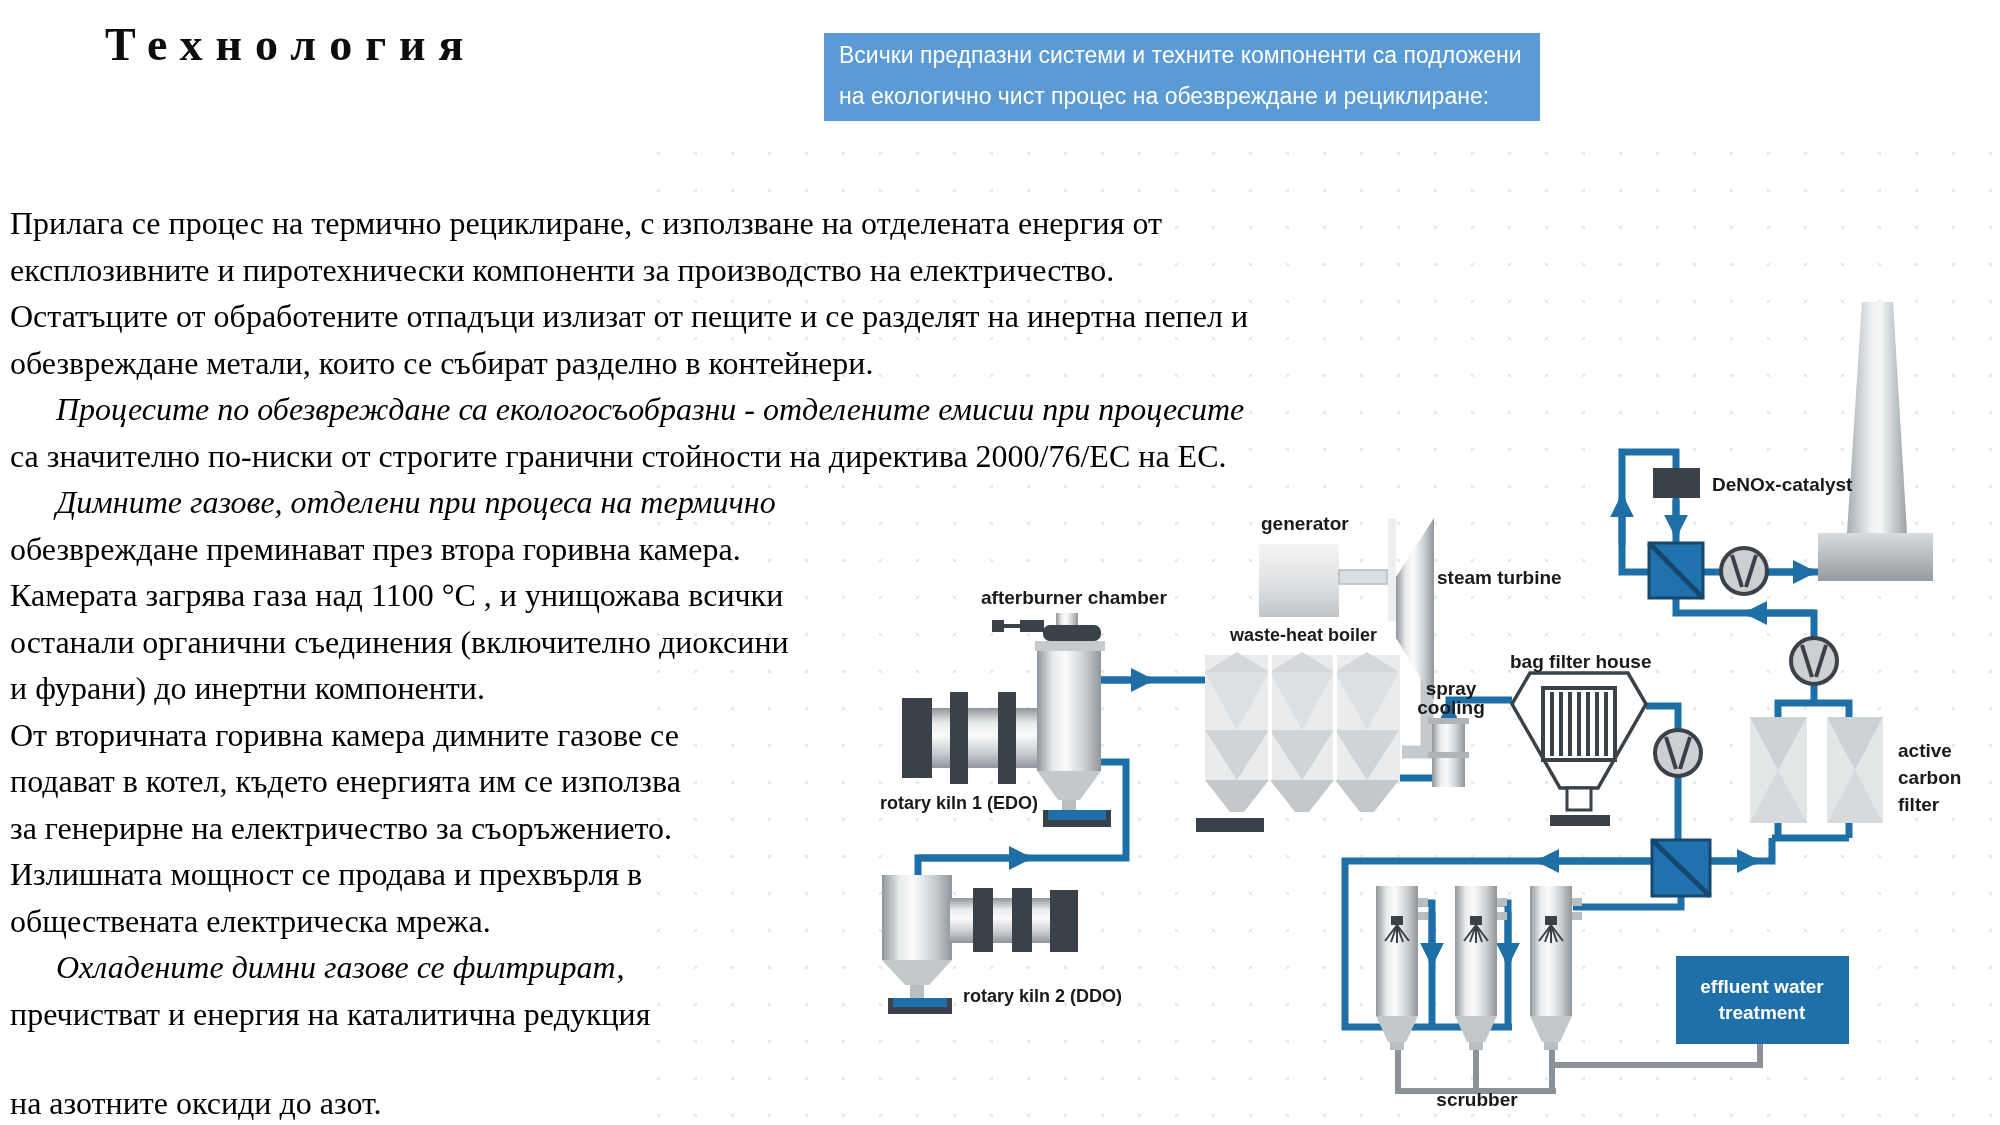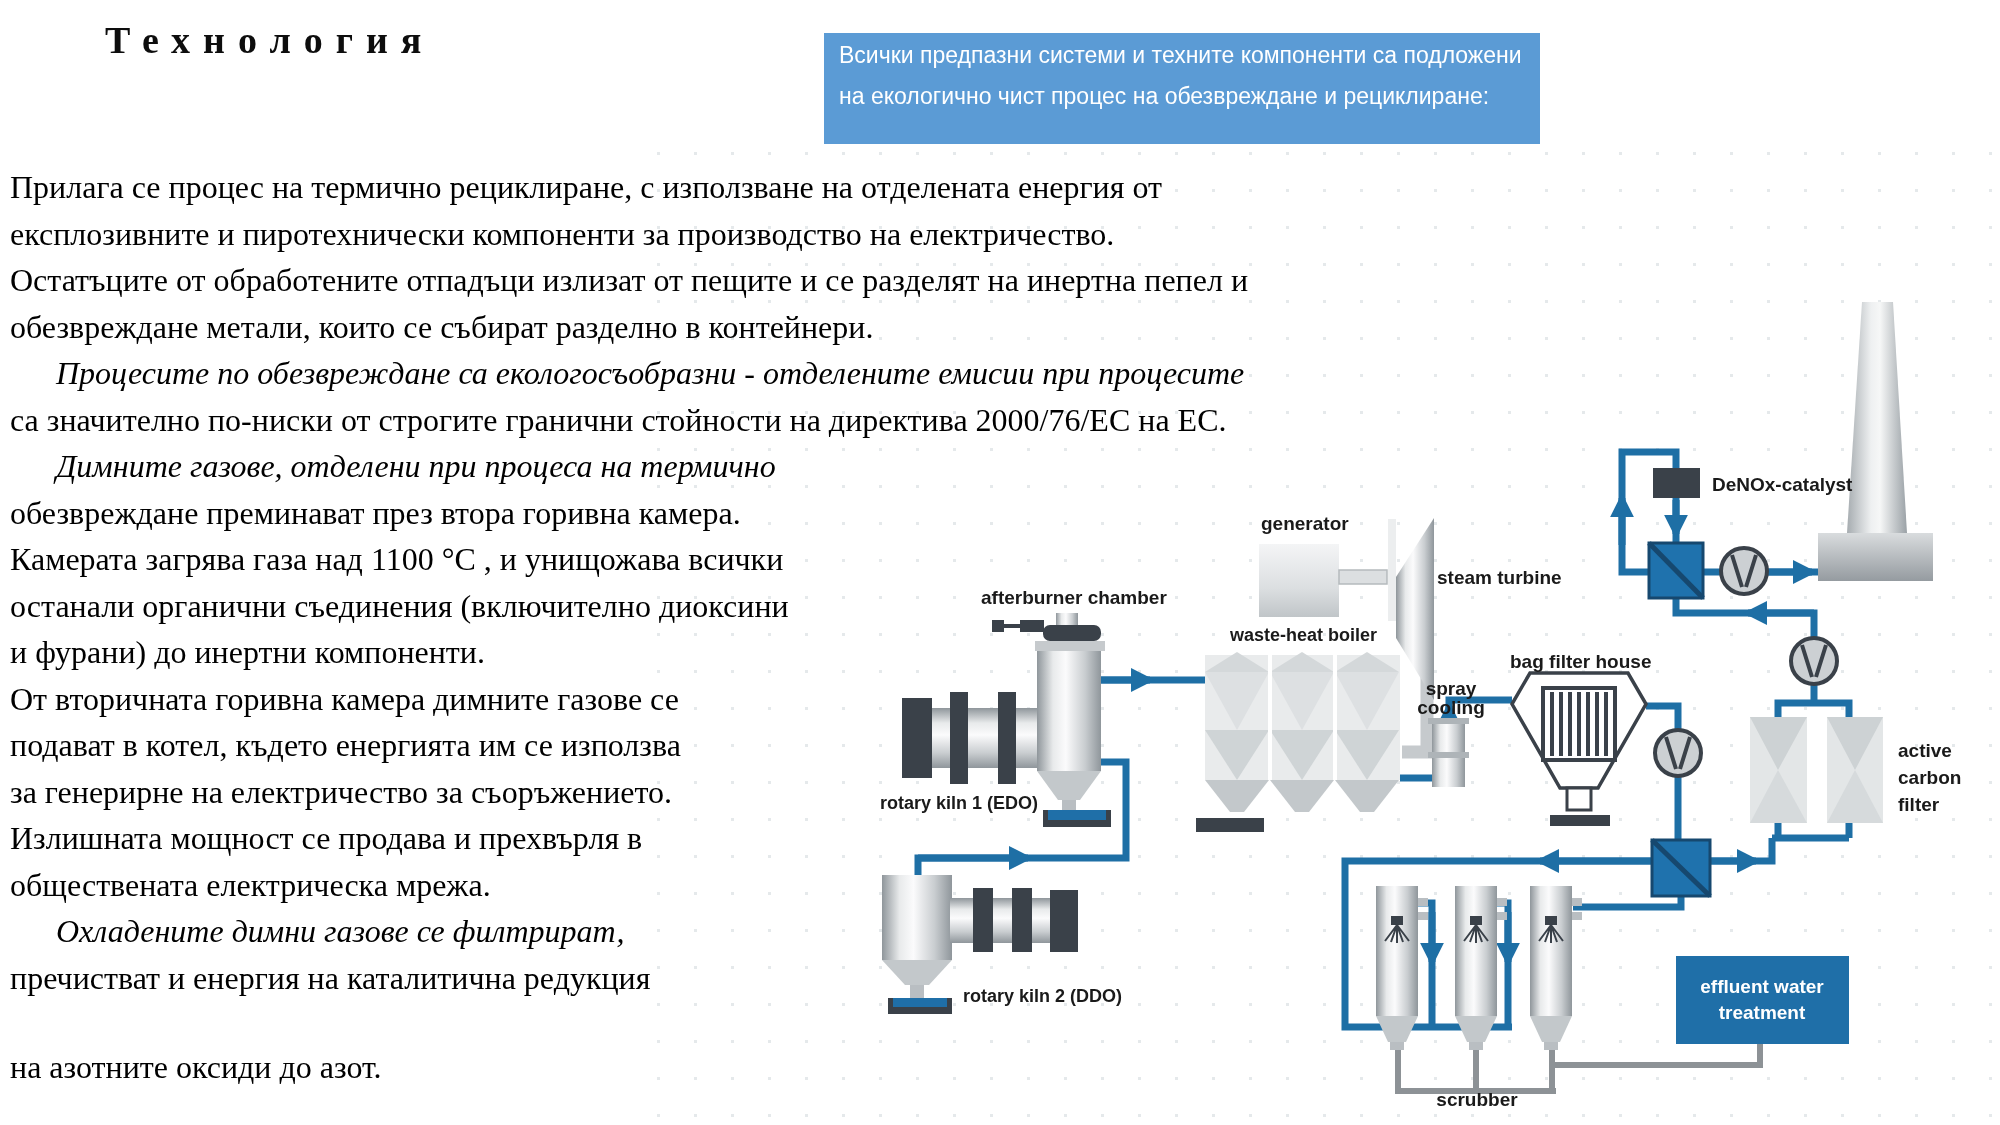--- a/index.html
+++ b/index.html
@@ -1,27 +1,27 @@
 <!DOCTYPE html>
 <html><head>
 <meta charset="utf-8">
 <style>
   html,body{margin:0;padding:0;background:#fff;}
   #slide{position:relative;width:2000px;height:1125px;background:#ffffff;overflow:hidden;
          font-family:"Liberation Serif",serif;}
   .dots{position:absolute;left:640px;top:135px;width:1360px;height:990px;
         background-image:radial-gradient(#dfe3e6 1.6px, transparent 1.8px);
         background-size:37px 37px;opacity:.8;}
-  .title{position:absolute;left:105px;top:18px;font-weight:bold;font-size:38px;
+  .title{position:absolute;left:105px;top:18px;font-weight:bold;font-size:46px;
          letter-spacing:13px;color:#0d0d0d;white-space:nowrap;}
-  .banner{position:absolute;left:824px;top:33px;width:716px;height:111px;background:#5b9bd5;
+  .banner{position:absolute;left:824px;top:33px;width:716px;height:88px;background:#5b9bd5;
           font-family:"Liberation Sans",sans-serif;color:#ffffff;font-size:23px;
           padding:2px 0 0 15px;box-sizing:border-box;}
   .banner div{white-space:nowrap;line-height:41px;}
-  .bl{position:absolute;left:10px;font-size:32px;color:#000;white-space:nowrap;}
+  .bl{position:absolute;left:10px;font-size:32px;color:#000;white-space:nowrap;margin-top:36px;}
   .ind{padding-left:46px;font-style:italic;}
   svg text{font-family:"Liberation Sans",sans-serif;font-weight:bold;fill:#1a1a1a;}
   .lbl{font-size:19px;}
   .lbl18{font-size:18px;}
   .lblw{font-size:19px;fill:#ffffff;}
 </style>
 </head>
 <body>
 
 <div id="slide">

